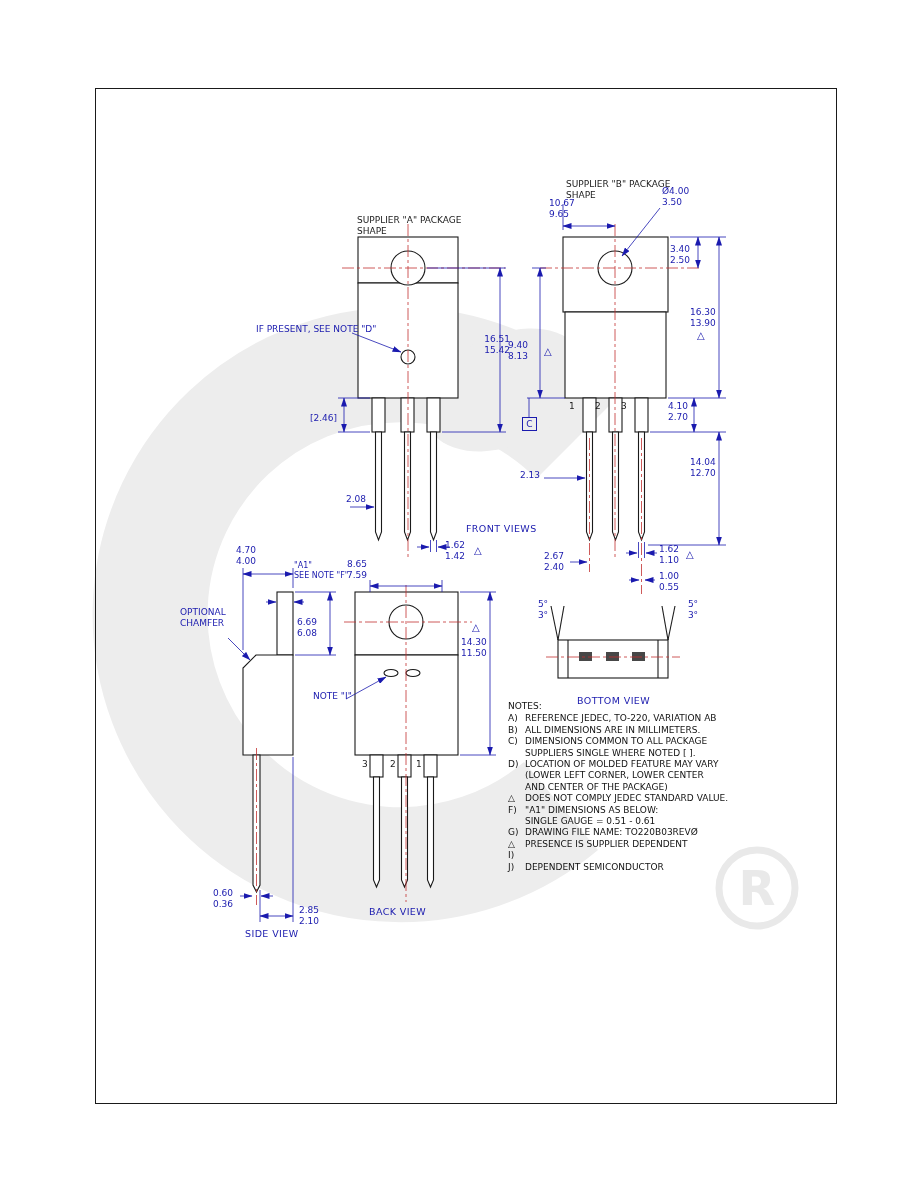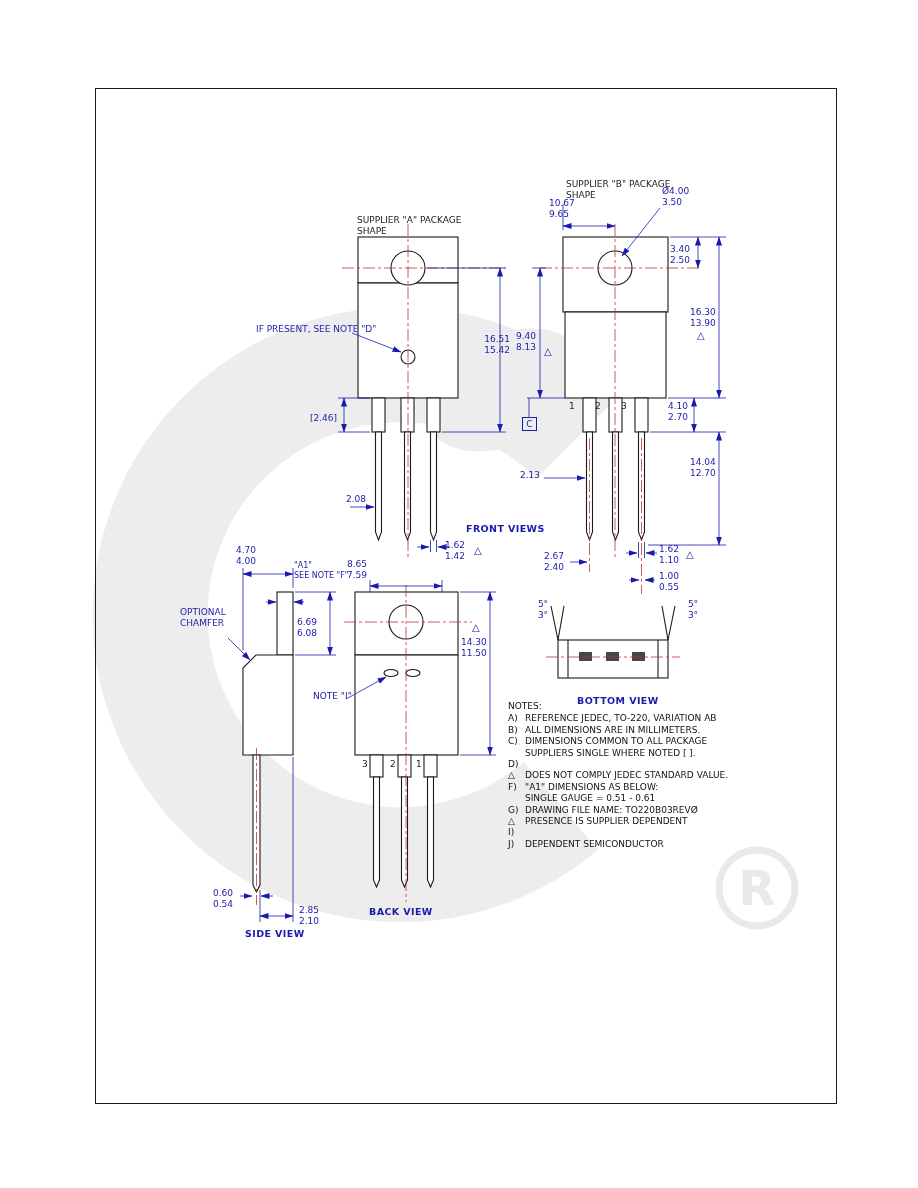--- a/index.html
+++ b/index.html
@@ -4,21 +4,21 @@
 <style>
   *{margin:0;padding:0;box-sizing:border-box}
   html,body{background:#fff}
   .page{position:relative;width:918px;height:1188px;background:#fff;overflow:hidden;
         font-family:"DejaVu Sans","Liberation Sans",sans-serif;color:#1a1a1a}
   .sheet-border{position:absolute;left:95px;top:88px;width:742px;height:1016px;border:1.4px solid #1a1a1a}
   svg.layer{position:absolute;left:0;top:0}
   .t{position:absolute;font-size:9px;line-height:11px;white-space:pre-line}
   .blue{color:#1a1aae}
   .blk{color:#1a1a1a}
-  .vt{position:absolute;font-size:9.5px;font-weight:bold;letter-spacing:.4px;color:#1a1aae;white-space:nowrap}
+  .vt{position:absolute;font-size:9.5px;font-weight:normal;letter-spacing:.4px;color:#1a1aae;white-space:nowrap}
   .tri{position:absolute;color:#1a1aae;font-size:10px;line-height:10px}
   .datum{position:absolute;left:522px;top:417px;width:15px;height:14px;border:1px solid #1a1aae;
          color:#1a1aae;font-size:9px;line-height:12px;text-align:center}
   .notes{position:absolute;left:508px;top:701px;width:300px;color:#111;font-size:9px;line-height:11.4px}
   .notes .title{margin-bottom:1px}
   .note-row{display:flex}
   .note-p{width:17px;flex:0 0 17px}
   .note-t{white-space:pre-line}
   
   .pk{fill:none;stroke:#1a1a1a;stroke-width:1.1}
@@ -194,21 +194,21 @@
 SHAPE</div>
   <div class="t blue" style="left:662px;top:186px">Ø4.00
 3.50</div>
   <div class="t blue" style="left:549px;top:198px">10.67
 9.65</div>
   <div class="t blue" style="left:670px;top:244px">3.40
 2.50</div>
   <div class="t blue" style="left:690px;top:307px">16.30
 13.90</div>
   <div class="tri" style="left:697px;top:331px">△</div>
-  <div class="t blue" style="left:508px;top:331px;width:28px;text-align:right">9.40
+  <div class="t blue" style="left:508px;top:340px;width:28px;">9.40
 8.13</div>
   <div class="tri" style="left:544px;top:347px">△</div>
   <div class="datum">C</div>
   <div class="t blue" style="left:668px;top:401px">4.10
 2.70</div>
   <div class="t blue" style="left:690px;top:457px">14.04
 12.70</div>
   <div class="t blue" style="left:520px;top:470px">2.13</div>
   <div class="t blue" style="left:544px;top:551px">2.67
 2.40</div>
@@ -223,21 +223,21 @@
 
   <div class="t blue" style="left:236px;top:545px">4.70
 4.00</div>
   <div class="t blue" style="left:294px;top:561px;font-size:8px;line-height:10px">"A1"
 SEE NOTE "F"</div>
   <div class="t blue" style="left:297px;top:617px">6.69
 6.08</div>
   <div class="t blue" style="left:180px;top:607px">OPTIONAL
 CHAMFER</div>
   <div class="t blue" style="left:213px;top:888px">0.60
-0.54</div>
+0.36</div>
   <div class="t blue" style="left:299px;top:905px">2.85
 2.10</div>
   <div class="vt" style="left:245px;top:928px">SIDE VIEW</div>
 
   <div class="t blue" style="left:347px;top:559px">8.65
 7.59</div>
   <div class="t blue" style="left:313px;top:691px">NOTE "I"</div>
   <div class="tri" style="left:472px;top:623px">△</div>
   <div class="t blue" style="left:461px;top:637px">14.30
 11.50</div>
@@ -262,20 +262,23 @@
       <span class="note-p">B)</span>
       <span class="note-t">ALL DIMENSIONS ARE IN MILLIMETERS.</span>
     </div>
     <div class="note-row">
       <span class="note-p">C)</span>
       <span class="note-t">DIMENSIONS COMMON TO ALL PACKAGE
 SUPPLIERS SINGLE WHERE NOTED [  ].</span>
     </div>
     <div class="note-row">
       <span class="note-p">D)</span>
+      <span class="note-t">LOCATION OF MOLDED FEATURE MAY VARY
+(LOWER LEFT CORNER, LOWER CENTER
+AND CENTER OF THE PACKAGE)</span>
     </div>
     <div class="note-row">
       <span class="note-p">△</span>
       <span class="note-t">DOES NOT COMPLY JEDEC STANDARD VALUE.</span>
     </div>
     <div class="note-row">
       <span class="note-p">F)</span>
       <span class="note-t">"A1" DIMENSIONS AS BELOW:
 SINGLE GAUGE = 0.51 - 0.61</span>
     </div>

